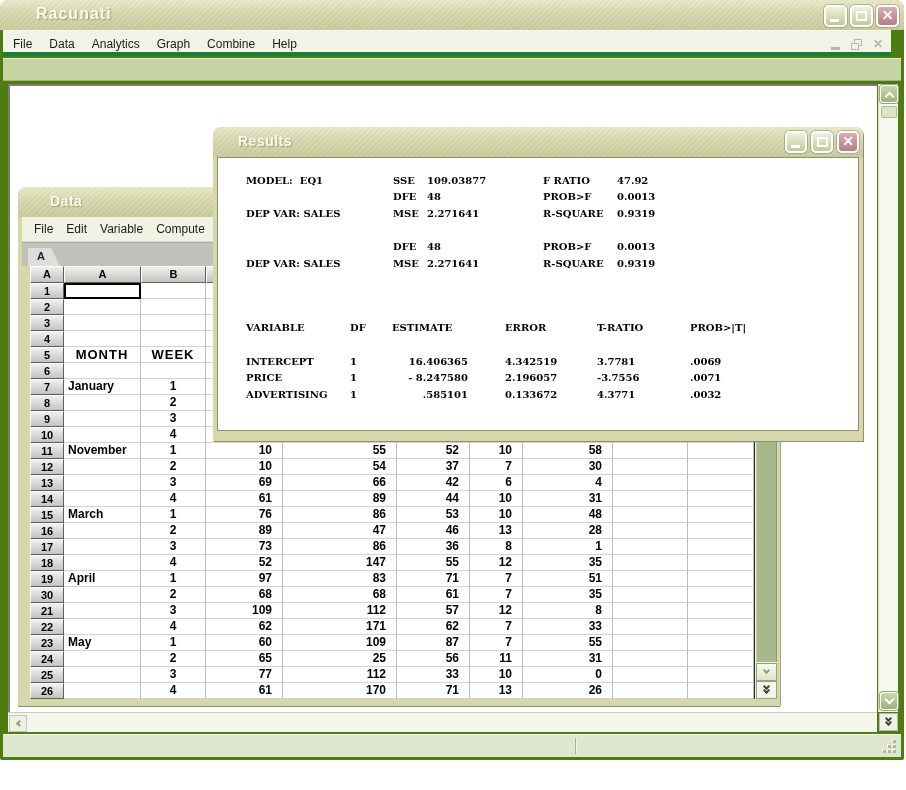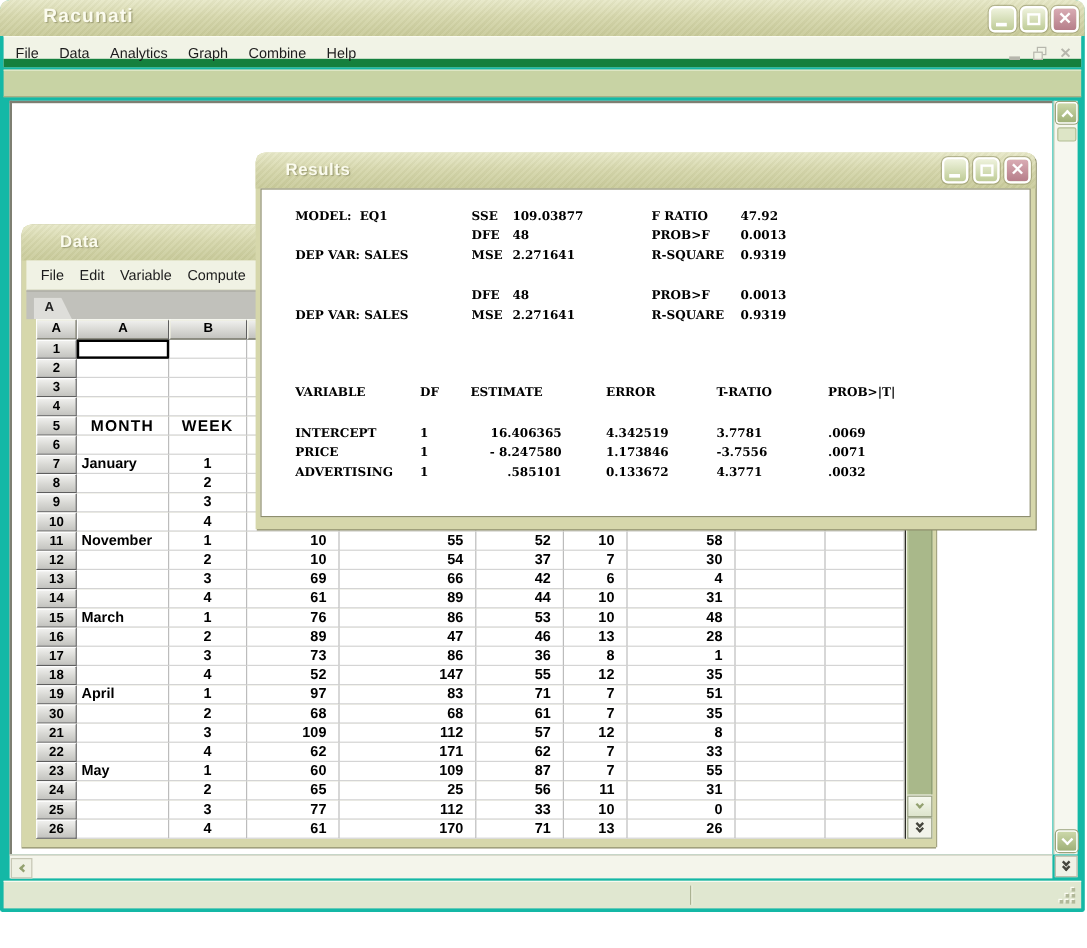--- a/index.html
+++ b/index.html
@@ -1,35 +1,35 @@
 <!DOCTYPE html>
 <html><head>
 <meta charset="utf-8">
 <style>
 *{margin:0;padding:0;box-sizing:border-box}
 body{font-family:"Liberation Sans",sans-serif;background:#fff}
 #canvas{position:relative;width:906px;height:790px;background:#fff;overflow:hidden}
 
 
-.main-window{position:absolute;left:0;top:0;width:904px;height:760px;background:#14b8a6;border-radius:9px 9px 2px 2px}
+.main-window{position:absolute;left:0;top:0;width:904px;height:760px;background:#4d7c0f;border-radius:9px 9px 2px 2px}
 .titlebar{position:absolute;left:0;top:0;right:0;height:30px;border-radius:8px 8px 0 0;
   background:linear-gradient(180deg,#e8e9c9 0%,#d7d8ae 45%,#c9cb9b 100%)}
 .titlebar::after{content:"";position:absolute;inset:0;border-radius:inherit;
   background:repeating-linear-gradient(135deg,rgba(255,255,255,.05) 0 2px,rgba(90,90,50,.04) 2px 4px)}
 .t-text{position:absolute;left:36px;top:5px;font-size:16px;font-weight:bold;letter-spacing:1px;
   color:#fbfbee;text-shadow:1px 1px 1px rgba(120,120,80,.6);z-index:2}
 .win-btn{position:absolute;top:5px;width:23px;height:22px;border:2px solid #fff;border-radius:5px;
   background:linear-gradient(180deg,#eef2dc,#bfcc97);box-shadow:0 0 0 1px rgba(140,140,100,.55);z-index:3}
 .win-btn.close{background:linear-gradient(180deg,#d9acb4,#b67e8a)}
 .glyph-min{position:absolute;left:4px;bottom:3px;width:9px;height:3px;background:#fff}
 .glyph-max{position:absolute;left:4px;top:4px;width:11px;height:10px;border:2px solid #fff}
 .glyph-x{position:absolute;inset:0;color:#fff;font-weight:bold;font-size:14px;line-height:17px;text-align:center}
 
-.menubar{position:absolute;left:3px;right:3px;top:30px;height:26px;background:#f1f3e6;
-  border-top:1px solid #fafbf0;border-bottom:7px solid #15803d}
+.menubar{position:absolute;left:3px;right:13px;top:30px;height:26px;background:#f1f3e6;
+  border-top:1px solid #fafbf0;border-bottom:4px solid #15803d}
 .menubar .mi{display:inline-block;margin-top:6px;font-size:12px;color:#1c1c1c;cursor:default}
 #main-menu{padding-left:10px}
 #main-menu .mi{margin-right:17px}
 .mdi-ctrls{position:absolute;right:8px;top:7px;display:flex;gap:11px;align-items:center}
 .g-min{width:9px;height:3px;background:#b6b6ac;margin-top:8px}
 .g-restore{position:relative;width:11px;height:11px}
 .g-restore b{position:absolute;width:8px;height:7px;border:1px solid #b6b6ac;background:#f1f3e6}
 .g-restore b:first-child{right:0;top:0}
 .g-restore b:last-child{left:0;bottom:0}
 .g-x{color:#b6b6ac;font-size:12px;font-weight:bold;line-height:12px}
@@ -608,21 +608,21 @@
             <span class="tc-df">1</span>
             <span class="tc-est">16.406365</span>
             <span class="tc-err">4.342519</span>
             <span class="tc-t">3.7781</span>
             <span class="tc-p">.0069</span>
           </div>
           <div class="rs-row num" style="top: 245px;">
             <span class="tc-var">PRICE</span>
             <span class="tc-df">1</span>
             <span class="tc-est">- 8.247580</span>
-            <span class="tc-err">1.173846</span>
+            <span class="tc-err">2.196057</span>
             <span class="tc-t">-3.7556</span>
             <span class="tc-p">.0071</span>
           </div>
           <div class="rs-row num" style="top: 262px;">
             <span class="tc-var">ADVERTISING</span>
             <span class="tc-df">1</span>
             <span class="tc-est">.585101</span>
             <span class="tc-err">0.133672</span>
             <span class="tc-t">4.3771</span>
             <span class="tc-p">.0032</span>

